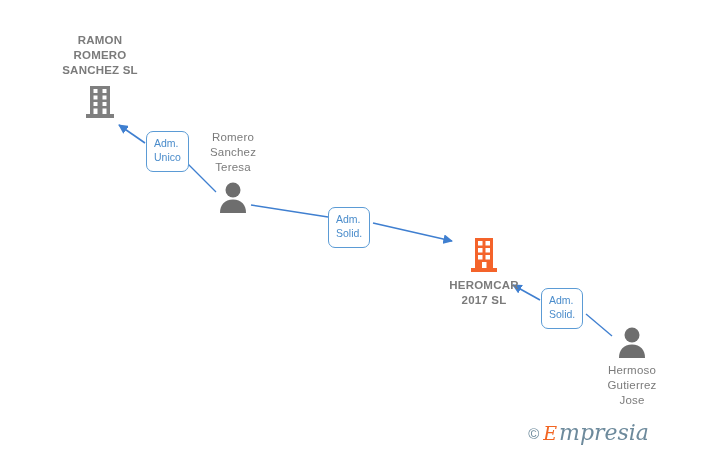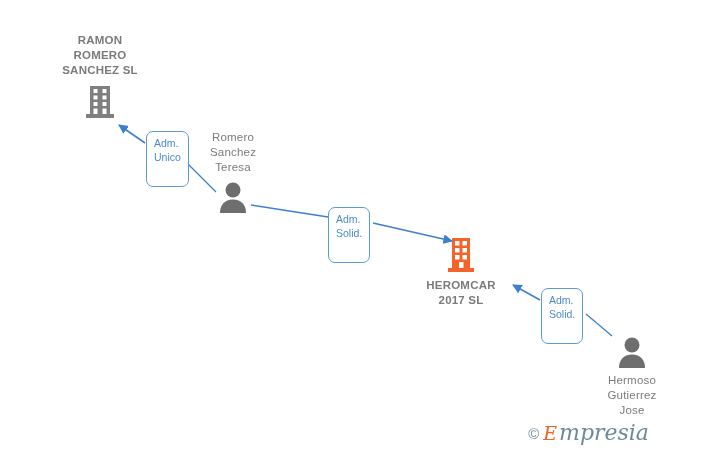--- a/index.html
+++ b/index.html
@@ -51,21 +51,21 @@
 
   
   .badge {
     position: absolute;
     border: 1.5px solid #5b9bd5;
     border-radius: 7px;
     background: #ffffff;
     color: #4a8ccb;
     font-size: 10.5px;
     line-height: 14px;
-    padding: 4px 7px 22px 7px;
+    padding: 4px 7px 7px 7px;
     text-align: left;
     white-space: pre-line;
     box-sizing: border-box;
   }
 
   
   #watermark {
     position: absolute;
     right: 8px;
     bottom: 6px;
@@ -141,37 +141,37 @@
   <div class="node" style="left:233px; top:130px;">
     <div class="node-label">Romero
 Sanchez
 Teresa</div>
     <svg class="node-icon" width="34" height="32" viewBox="0 0 34 32" style="margin-top:6px;">
       <circle cx="17" cy="9" r="7.5" fill="#6e6e6e"></circle>
       <path d="M17 18.5 C8.5 18.5 4 24 4 32 L30 32 C30 24 25.5 18.5 17 18.5 Z" fill="#6e6e6e"></path>
     </svg>
   </div>
 
-  <div class="node" style="left:461px; top:236px;">
+  <div class="node" style="left:484px; top:236px;">
     <svg class="node-icon" width="30" height="38" viewBox="0 0 30 38">
       <rect x="6" y="2" width="18" height="30" fill="#f4632a"></rect>
       <rect x="2" y="32" width="26" height="4" fill="#f4632a"></rect>
       <rect x="9" y="5" width="4.5" height="4.5" fill="#ffffff"></rect>
       <rect x="16.5" y="5" width="4.5" height="4.5" fill="#ffffff"></rect>
       <rect x="9" y="12" width="4.5" height="4.5" fill="#ffffff"></rect>
       <rect x="16.5" y="12" width="4.5" height="4.5" fill="#ffffff"></rect>
       <rect x="9" y="19" width="4.5" height="4.5" fill="#ffffff"></rect>
       <rect x="16.5" y="19" width="4.5" height="4.5" fill="#ffffff"></rect>
       <rect x="13" y="26" width="4.5" height="6" fill="#ffffff"></rect>
     </svg>
     <div class="node-label company" style="margin-top:4px;">HEROMCAR
 2017  SL</div>
   </div>
 
-  <div class="node" style="left:632px; top:336px;">
+  <div class="node" style="left:632px; top:326px;">
     <svg class="node-icon" width="34" height="32" viewBox="0 0 34 32">
       <circle cx="17" cy="9" r="7.5" fill="#6e6e6e"></circle>
       <path d="M17 18.5 C8.5 18.5 4 24 4 32 L30 32 C30 24 25.5 18.5 17 18.5 Z" fill="#6e6e6e"></path>
     </svg>
     <div class="node-label" style="margin-top:5px;">Hermoso
 Gutierrez
 Jose</div>
   </div>
 
   <div class="badge" style="left:146px; top:131px;">Adm.

